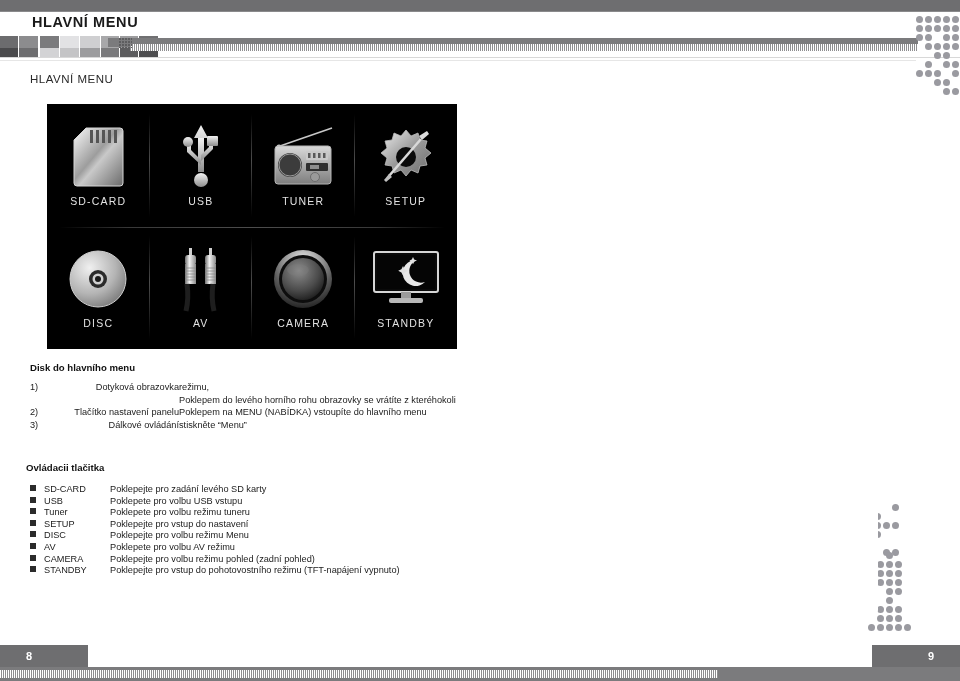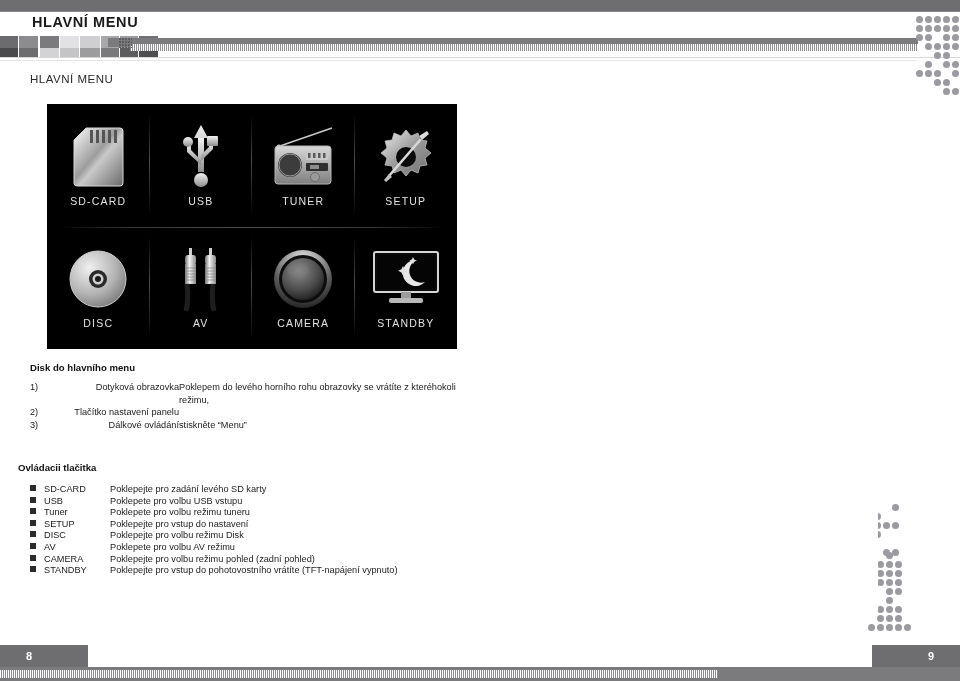--- a/index.html
+++ b/index.html
@@ -207,21 +207,21 @@
     color: #1b1b1b;
     line-height: 12.6px;
   }
   .howto-num  { width: 16px; flex: 0 0 16px; }
   .howto-mode { width: 133px; flex: 0 0 133px; text-align: right; }
   .howto-desc { max-width: 330px; }
 
   
   .ctrl-head {
     position: absolute;
-    left: 18px; top: 462px;
+    left: 26px; top: 462px;
     font-size: 9.6px;
     font-weight: bold;
     color: #111;
     z-index: 6;
   }
   .ctrl-list {
     position: absolute;
     left: 30px; top: 484px;
     z-index: 6;
   }
@@ -584,27 +584,30 @@
   </div>
 
   <div class="body-h" style="left:30px; top:362px;">Disk do hlavního menu</div>
 
   <div class="howto-rows">
     <div id="howtoList">
         <div class="howto-row">
           <div class="howto-num">1)</div>
           <div class="howto-mode">Dotyková obrazovka</div>
           <div class="howto-desc">
+            <div>režimu,</div>
             <div>Poklepem do levého horního rohu obrazovky se vrátíte z kteréhokoli</div>
-            <div>režimu,</div>
           </div>
         </div>
         <div class="howto-row">
           <div class="howto-num">2)</div>
           <div class="howto-mode">Tlačítko nastavení panelu</div>
+          <div class="howto-desc">
+            <div>Poklepem na MENU (NABÍDKA) vstoupíte do hlavního menu</div>
+          </div>
         </div>
         <div class="howto-row">
           <div class="howto-num">3)</div>
           <div class="howto-mode">Dálkové ovládání</div>
           <div class="howto-desc">
             <div>stiskněte “Menu”</div>
           </div>
         </div>
       </div>
   </div>
@@ -627,36 +630,36 @@
         <span class="ctrl-desc">Poklepete pro volbu režimu tuneru</span>
       </div>
       <div class="ctrl-row">
         <span class="ctrl-bullet"></span>
         <span class="ctrl-key">SETUP</span>
         <span class="ctrl-desc">Poklepejte pro vstup do nastavení</span>
       </div>
       <div class="ctrl-row">
         <span class="ctrl-bullet"></span>
         <span class="ctrl-key">DISC</span>
-        <span class="ctrl-desc">Poklepejte pro volbu režimu Disk</span>
+        <span class="ctrl-desc">Poklepejte pro volbu režimu Menu</span>
       </div>
       <div class="ctrl-row">
         <span class="ctrl-bullet"></span>
         <span class="ctrl-key">AV</span>
         <span class="ctrl-desc">Poklepete pro volbu AV režimu</span>
       </div>
       <div class="ctrl-row">
         <span class="ctrl-bullet"></span>
         <span class="ctrl-key">CAMERA</span>
         <span class="ctrl-desc">Poklepejte pro volbu režimu pohled (zadní pohled)</span>
       </div>
       <div class="ctrl-row">
         <span class="ctrl-bullet"></span>
         <span class="ctrl-key">STANDBY</span>
-        <span class="ctrl-desc">Poklepejte pro vstup do pohotovostního vrátíte (TFT-napájení vypnuto)</span>
+        <span class="ctrl-desc">Poklepejte pro vstup do pohotovostního režimu (TFT-napájení vypnuto)</span>
       </div>
     </div>
 
   <div class="pagetab left">8</div>
   <div class="pagetab right">9</div>
 
   <div class="bottom-rail"></div>
   <div class="bottom-rail-ticks"></div>
 
 </div>

